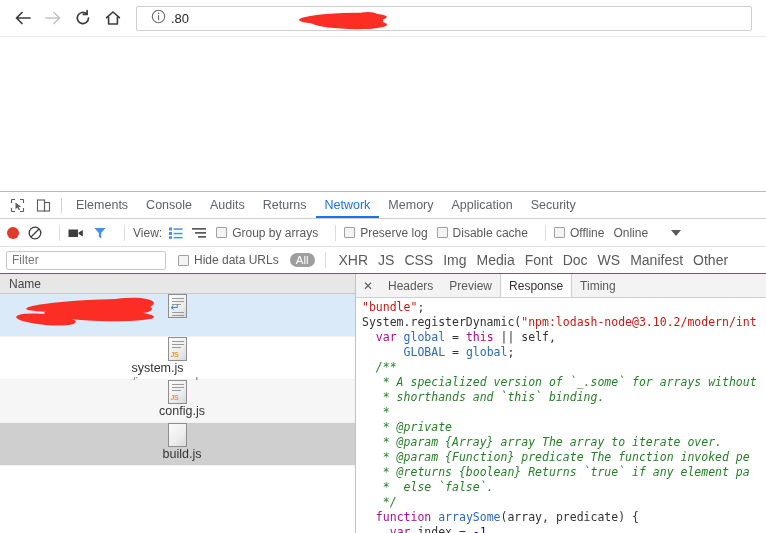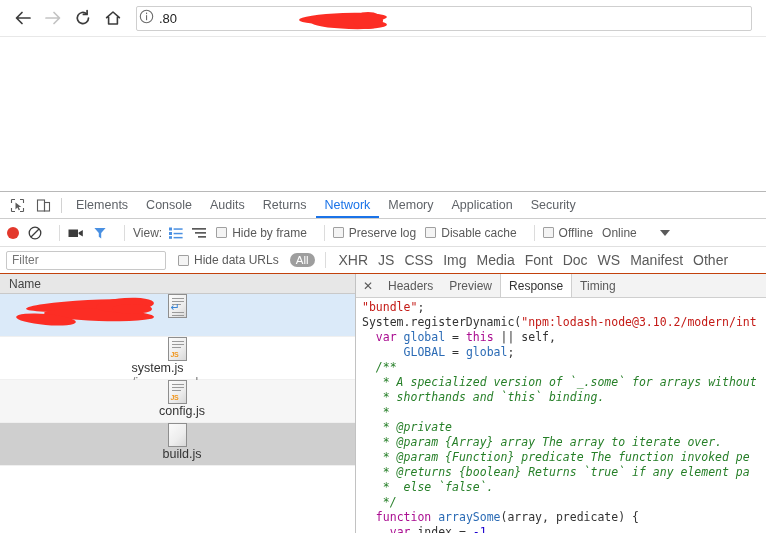--- a/index.html
+++ b/index.html
@@ -24,21 +24,21 @@
     width: 30px; height: 30px;
     display: flex; align-items: center; justify-content: center;
     flex: 0 0 auto;
   }
   .nav-btn svg { display: block; }
   .omnibox {
     flex: 1 1 auto; height: 25px; margin-left: 8px; margin-right: 6px;
     border: 1px solid #cfcfcf; border-radius: 2px;
     background: #fff;
     display: flex; align-items: center;
-    padding: 0 2px;
+    padding: 0 14px;
     box-sizing: border-box;
     position: relative;
     overflow: hidden;
   }
   .info-icon { flex: 0 0 auto; margin-right: 5px; }
   .url-text {
     font-family: "Liberation Sans", sans-serif;
     font-size: 13px; color: #222; white-space: nowrap;
     position: relative;
   }
@@ -341,21 +341,21 @@
       </div>
       <div class="tb-item">
         <svg width="15" height="12" viewBox="0 0 15 12">
           <rect x="0" y="1" width="14" height="1.7" fill="#5a5a5a"></rect>
           <rect x="3" y="5" width="11" height="1.7" fill="#5a5a5a"></rect>
           <rect x="6" y="9" width="8" height="1.7" fill="#5a5a5a"></rect>
         </svg>
       </div>
       <div class="tb-item">
         <span class="cb"></span>
-        <span class="cb-label">Hide by frame</span>
+        <span class="cb-label">Group by arrays</span>
       </div>
       <div class="vsep"></div>
       <div class="tb-item">
         <span class="cb"></span>
         <span class="cb-label">Preserve log</span>
       </div>
       <div class="tb-item">
         <span class="cb"></span>
         <span class="cb-label">Disable cache</span>
       </div>

